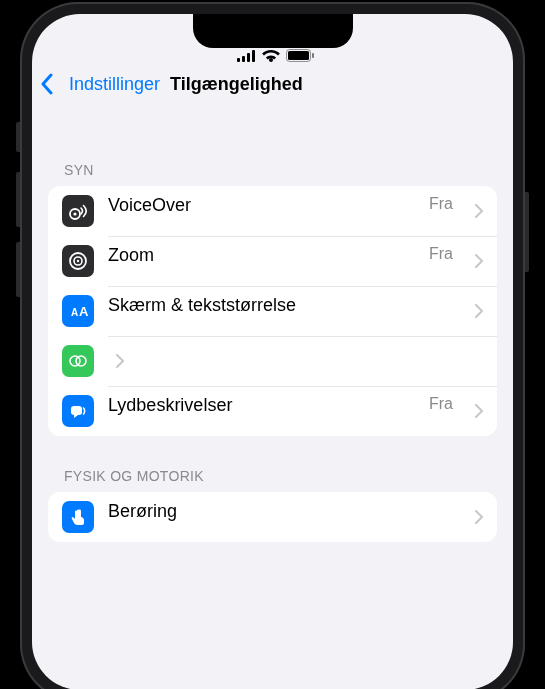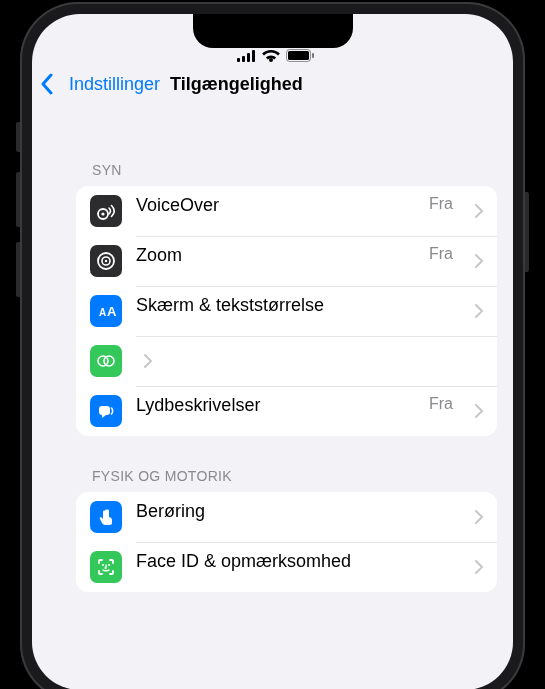--- a/index.html
+++ b/index.html
@@ -76,21 +76,20 @@
     .nav-title {
       font-size: 18px;
       font-weight: 600;
       color: #000;
       margin-left: 10px;
     }
     .content {
       padding: 0 16px;
       overflow-y: auto;
       height: calc(100% - 92px);
-      margin-left: 28px;
     }
     .section-header {
       font-size: 14px;
       color: #8a8a8e;
       text-transform: uppercase;
       padding: 32px 16px 8px 16px;
       letter-spacing: 0.3px;
     }
     .section-header.first { padding-top: 56px; }
     .list-group {
@@ -282,35 +281,18 @@
               </svg>
           </div>
           <span class="item-label">Berøring</span>
           <span class="chevron-right">
               <svg width="8" height="14" viewBox="0 0 8 14">
                 <path d="M1 1 L7 7 L1 13" stroke="#c7c7cc" stroke-width="2" fill="none" stroke-linecap="round" stroke-linejoin="round"></path>
               </svg>
             </span>
         </div>
 
-        <div class="list-item">
-          <div class="icon-box icon-green">
-            <svg width="20" height="20" viewBox="0 0 20 20">
-                <path d="M3 6 L3 4 C3 3 3.5 3 4 3 L6 3 M14 3 L16 3 C16.5 3 17 3 17 4 L17 6 M17 14 L17 16 C17 17 16.5 17 16 17 L14 17 M6 17 L4 17 C3.5 17 3 17 3 16 L3 14" stroke="#fff" stroke-width="1.8" fill="none" stroke-linecap="round"></path>
-                <circle cx="7" cy="8" r="1" fill="#fff"></circle>
-                <circle cx="13" cy="8" r="1" fill="#fff"></circle>
-                <path d="M10 8 L10 11 L9 11" stroke="#fff" stroke-width="1.4" fill="none" stroke-linecap="round"></path>
-                <path d="M7 13 C8 14 12 14 13 13" stroke="#fff" stroke-width="1.4" fill="none" stroke-linecap="round"></path>
-              </svg>
-          </div>
-          <span class="item-label">Face ID &amp; opmærksomhed</span>
-          <span class="chevron-right">
-              <svg width="8" height="14" viewBox="0 0 8 14">
-                <path d="M1 1 L7 7 L1 13" stroke="#c7c7cc" stroke-width="2" fill="none" stroke-linecap="round" stroke-linejoin="round"></path>
-              </svg>
-            </span>
-        </div>
 
       </div>
 
     </div>
   </div>
 </div>
 
 </body></html>

